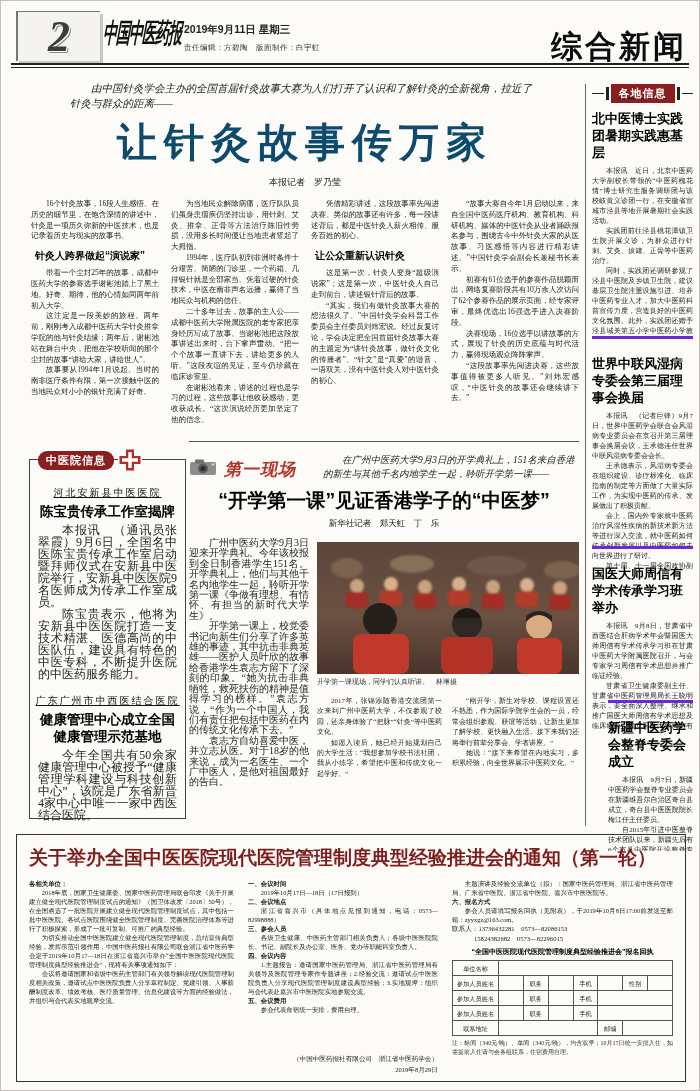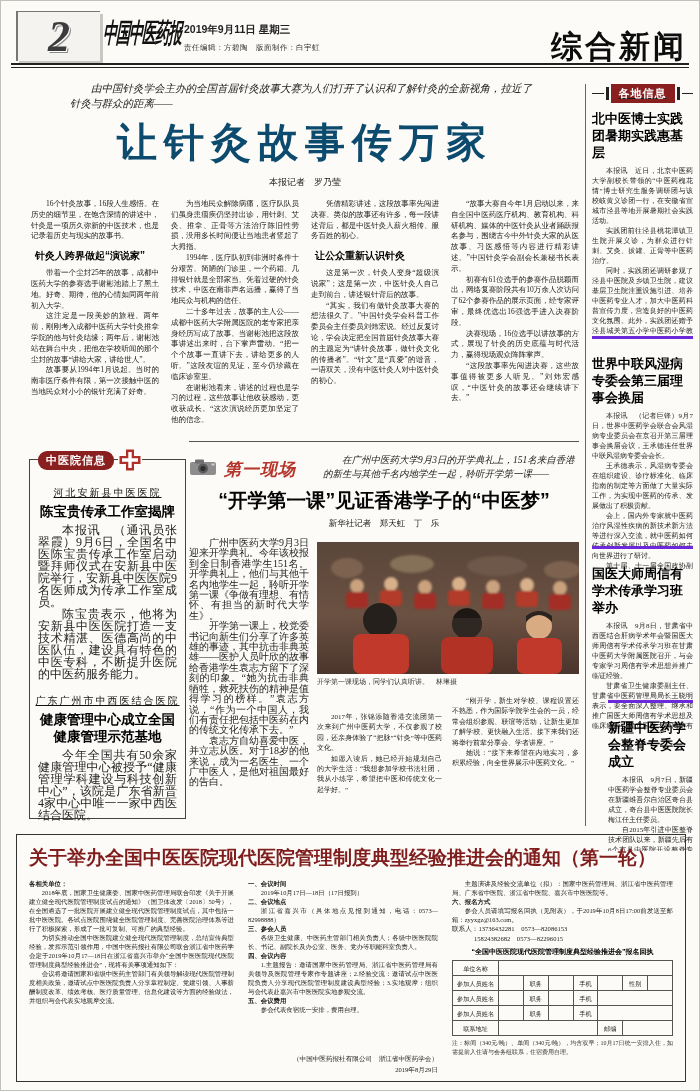--- a/index.html
+++ b/index.html
@@ -78,21 +78,21 @@
   .feat-byline { margin-top:4px; text-align:center; font:8.5px "Liberation Serif",serif; color:#222; }
   .feat-cols { position:relative; margin-top:8px; height:272px; }
   .feat-colL { position:absolute; left:0; top:0; width:120px; height:272px;
     font-size:10px; line-height:10.4px; text-align:justify; overflow:hidden; color:#222; }
   .feat-colL .p, .feat-colS .p { text-indent:2em; }
   .photo { position:absolute; left:128px; top:4px; width:262px; height:132px; background:#4b3b33; }
   .photo-caption { position:absolute; left:128px; top:139px; width:262px;
     font-size:7px; color:#333; }
   .feat-colS { position:absolute; top:158px; width:125px; height:114px;
     font-size:7px; line-height:10.4px; text-align:justify; overflow:hidden; color:#222; }
-  .colM { left:128px;margin-top:16px; } .colR { left:263px; width:127px; }
+  .colM { left:128px; } .colR { left:263px; width:127px; }
 
   
   .notice { position:absolute; left:15px; top:833px; width:670px; height:248px;
     border:1.5px solid #333; padding:10px 12px 8px 12px; }
   .notice-title { font:bold 19px "Liberation Serif",serif; color:#7f1d1d; }
   .notice-cols { display:flex; gap:14px; margin-top:8px; height:195px; overflow:hidden; }
   .ncol { font-size:6.4px; line-height:9px; text-align:justify; color:#222; }
   .ncol .p { text-indent:2em; }
   .ncolL { width:205px; } .ncolM { width:190px; display:flex; flex-direction:column; }
   .ncolR { flex:1; }

